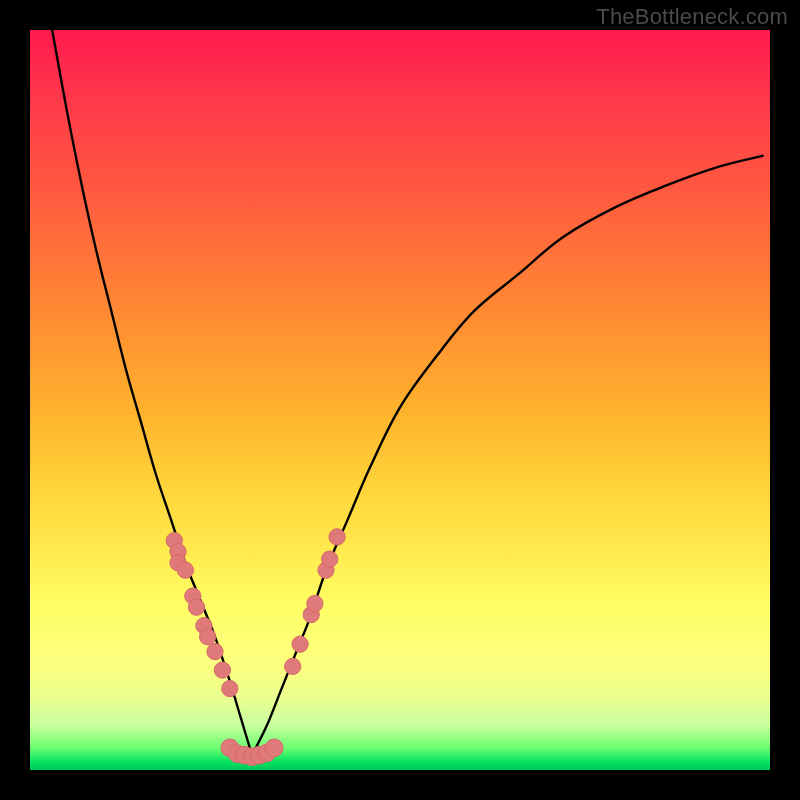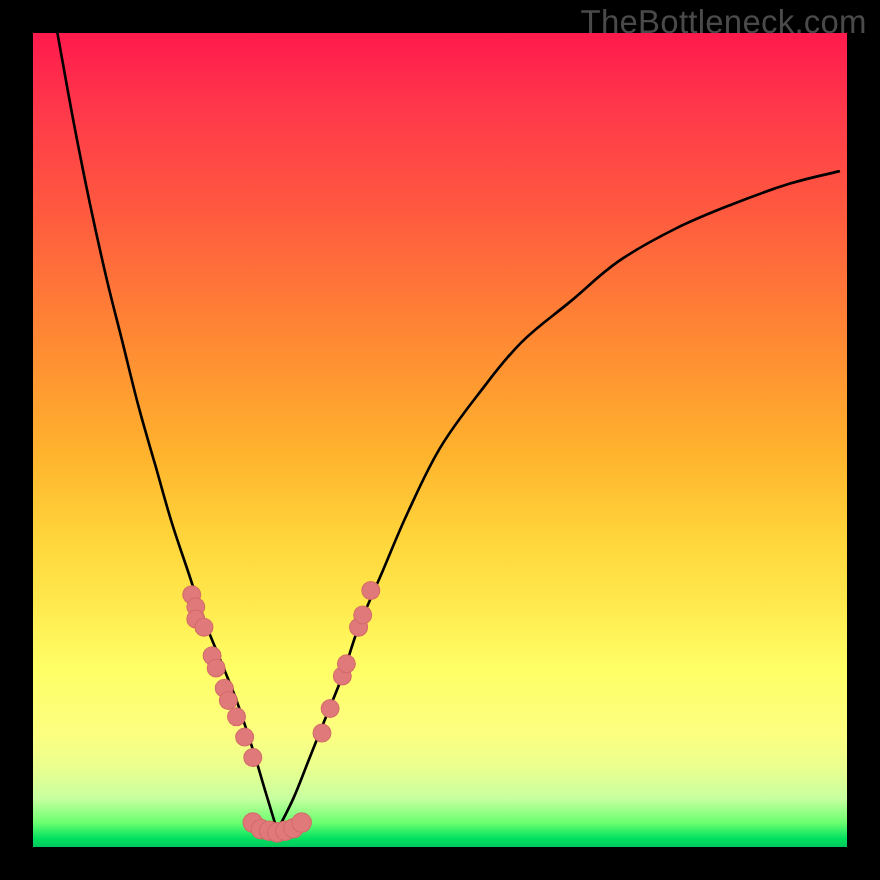--- a/index.html
+++ b/index.html
@@ -56,21 +56,21 @@
     left: 0;
     top: 0;
     width: 740px;
     height: 740px;
   }
   .watermark {
     position: absolute;
     top: 4px;
     right: 12px;
     font-family: Arial, Helvetica, sans-serif;
-    font-size: 30px;
+    font-size: 22px;
     color: #4a4a4a;
     letter-spacing: 0.2px;
     pointer-events: none;
   }
 </style>
 </head>
 <body>
 
 <div class="frame">
   <div class="plot">

